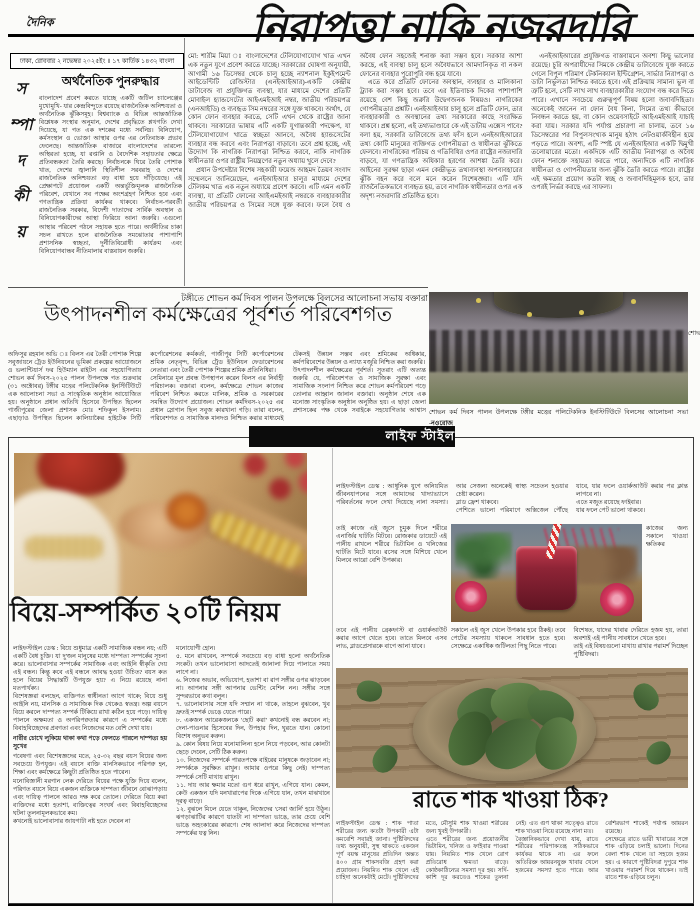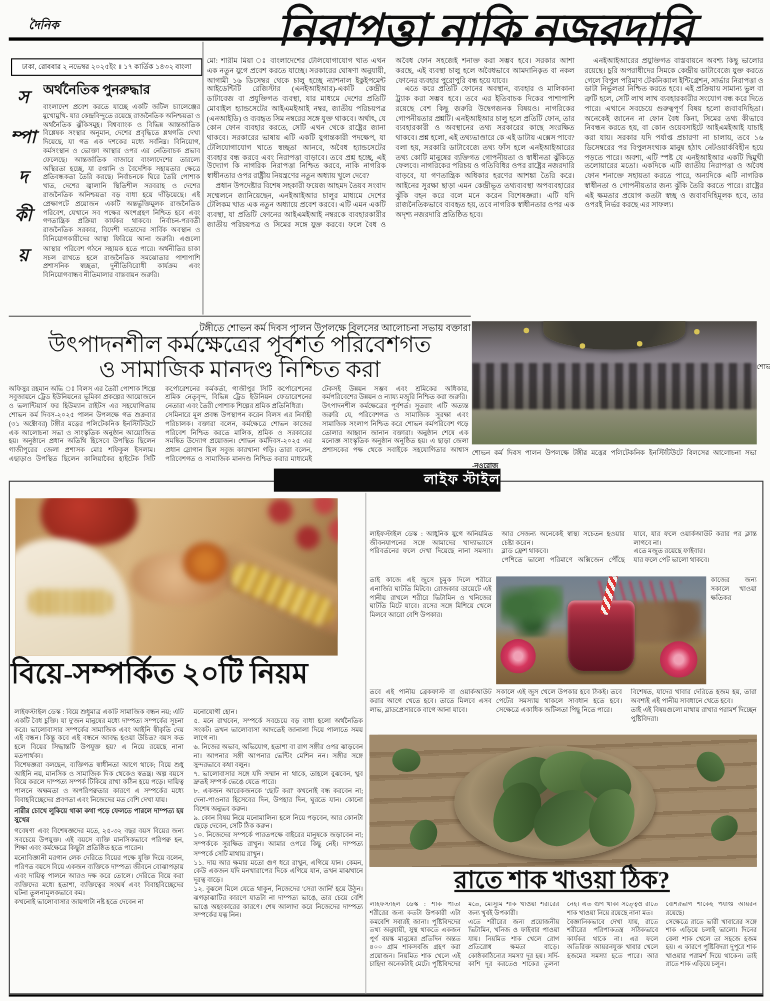--- a/index.html
+++ b/index.html
@@ -38,21 +38,21 @@
                    text-align:center; line-height:1;font-style:italic; }
   #main-body { left:188px; top:52px; width:506px; height:234px; column-count:3; }
   #main-body p + p { text-indent:8px; }
 
   
   #editorial { left:8px; top:72px; width:174px; height:214px; display:flex; gap:5px; }
   #edit-vertical { width:26px; display:flex; flex-direction:column; justify-content:space-between;
                    padding:4px 0 40px 0; font-size:16px; font-style:italic; font-weight:bold;
                    text-align:center; }
   #edit-content { flex:1; overflow:hidden; }
-  #edit-headline { font-size:12px; font-weight:bold; text-align:left; margin-bottom:2px; }
+  #edit-headline { font-size:12px; font-weight:bold; text-align:center; margin-bottom:2px; }
 
   
   #shovon-kicker { left:8px; top:292px; width:420px; font-size:8.6px; text-align:right; }
   #shovon-headline { left:8px; top:303px; width:420px; font-size:20.5px; font-weight:normal;
                      text-align:center; line-height:1.12; }
   #shovon-body { left:8px; top:350px; width:418px; height:80px; column-count:3; }
 
   
   #shovon-photo { left:429px; top:292px; width:259px; height:112px; overflow:hidden;
     background:linear-gradient(180deg,#4e4a46 0%,#7b757c 22%,#9d97a0 45%,#908e79 72%,#6f7a55 100%); }
@@ -141,21 +141,21 @@
   
   #greens-photo { left:336px; top:668px; width:352px; height:120px; overflow:hidden;
     background:repeating-linear-gradient(178deg,#a18a6b 0 16px,#8d7557 16px 19px,#97806185 19px 21px),
                linear-gradient(90deg,#8d7557,#a89070); }
   #plate { left:22%; top:8%; width:52%; height:86%; border-radius:50%;
     background:radial-gradient(ellipse at 50% 45%,#6d6046 18%,#a3906f 60%,#8a7a5e 78%,#b3a286 86%,#7c6c50 100%);
     box-shadow:0 3px 5px rgba(60,45,30,.5); }
   .leaf { position:absolute; background:linear-gradient(140deg,#5c7f49,#37552c);
     border-radius:62% 38% 60% 40% / 55% 45% 55% 45%; }
   #greens-headline { left:388px; top:788px; width:246px; font-size:22px; font-weight:bold;
-    text-align:center; line-height:1.05;text-decoration:underline; }
+    text-align:center; line-height:1.05; }
   #greens-body { left:336px; top:820px; width:352px; height:83px; column-count:4; column-gap:7px; }
   #greens-body p { font-size:5.9px; }
 </style>
 </head>
 <body>
 
 <div id="page">
 
   <div class="abs" id="daily-label">দৈনিক</div>
   <div class="abs rule" id="top-rule"></div>
@@ -182,21 +182,20 @@
       <div id="edit-headline">অর্থনৈতিক পুনরুদ্ধার</div>
       <div class="body-xs">বাংলাদেশ প্রবেশ করতে যাচ্ছে একটি জটিল চ্যালেঞ্জের মুখোমুখি- যার কেন্দ্রবিন্দুতে রয়েছে রাজনৈতিক অনিশ্চয়তা ও অর্থনৈতিক ঝুঁকিসমূহ। বিশ্বব্যাংক ও বিভিন্ন আন্তর্জাতিক বিশ্লেষক সংস্থার অনুমান, দেশের প্রবৃদ্ধিতে শ্লথগতি দেখা দিয়েছে, যা গত এক দশকের মধ্যে সর্বনিম্ন। বিনিয়োগ, কর্মসংস্থান ও ভোক্তা আস্থার ওপর এর নেতিবাচক প্রভাব ফেলেছে। আন্তর্জাতিক বাজারে বাংলাদেশের তারল্যে অস্থিরতা হচ্ছে, যা রপ্তানি ও বৈদেশিক সহায়তার ক্ষেত্রে প্রতিবন্ধকতা তৈরি করছে। নির্বাচনকে ঘিরে তৈরি পোশাক খাত, দেশের জ্বালানি স্থিতিশীল সরবরাহ ও দেশের রাজনৈতিক অনিশ্চয়তা বড় বাধা হয়ে দাঁড়িয়েছে। এই প্রেক্ষাপটে প্রয়োজন একটি অন্তর্ভুক্তিমূলক রাজনৈতিক পরিবেশ, যেখানে সব পক্ষের অংশগ্রহণ নিশ্চিত হবে এবং গণতান্ত্রিক প্রক্রিয়া কার্যকর থাকবে। নির্বাচন-পরবর্তী রাজনৈতিক সরকার, বিদেশী দাতাদের সার্বিক অবস্থান ও বিনিয়োগকারীদের আস্থা ফিরিয়ে আনা জরুরি। এগুলো আস্থার পরিবেশ গঠনে সহায়ক হতে পারে। অর্থনীতির চাকা সচল রাখতে হলে রাজনৈতিক সমঝোতার পাশাপাশি প্রশাসনিক স্বচ্ছতা, দুর্নীতিবিরোধী কার্যক্রম এবং বিনিয়োগবান্ধব নীতিমালার বাস্তবায়ন জরুরি।</div>
     </div>
   </div>
 
   <div class="abs" id="mid-rule"></div>
 
   <div class="abs center" id="shovon-kicker">টঙ্গীতে শোভন কর্ম দিবস পালন উপলক্ষে বিলসের আলোচনা সভায় বক্তারা</div>
   <h2 class="abs" id="shovon-headline">
     <span>উৎপাদনশীল কর্মক্ষেত্রের পূর্বশর্ত পরিবেশগত</span><br>
-    <span>ও সামাজিক মানদণ্ড নিশ্চিত করা</span>
   </h2>
   <div class="abs cols body-xs" id="shovon-body">
     <p>অফিসুর রহমান অভি ঃ বিলস এর তৈরী পোশাক শিল্পে সবুজায়নে ট্রেড ইউনিয়নের ভূমিকা প্রকল্পের আয়োজনে ও ভলান্টিয়ার্স ফর হিউম্যান রাইটস এর সহযোগিতায় শোভন কর্ম দিবস-২০২৫ পালন উপলক্ষে গত শুক্রবার (৩১ অক্টোবর) টঙ্গীর মত্তের পলিটেকনিক ইনস্টিটিউটে এক আলোচনা সভা ও সাংস্কৃতিক অনুষ্ঠান আয়োজিত হয়। অনুষ্ঠানে প্রধান অতিথি হিসেবে উপস্থিত ছিলেন গাজীপুরের জেলা প্রশাসক মোঃ শফিকুল ইসলাম। এছাড়াও উপস্থিত ছিলেন কালিয়াকৈর হাইটেক সিটি কর্পোরেশনের কর্মকর্তা, গাজীপুর সিটি কর্পোরেশনের শ্রমিক নেতৃবৃন্দ, বিভিন্ন ট্রেড ইউনিয়ন ফেডারেশনের নেতারা এবং তৈরী পোশাক শিল্পের শ্রমিক প্রতিনিধিরা।</p>
     <p>সেমিনারে মূল প্রবন্ধ উপস্থাপন করেন বিলস এর নির্বাহী পরিচালক। বক্তারা বলেন, কর্মক্ষেত্রে শোভন কাজের পরিবেশ নিশ্চিত করতে মালিক, শ্রমিক ও সরকারের সমন্বিত উদ্যোগ প্রয়োজন। শোভন কর্মদিবস-২০২৫ এর প্রধান স্লোগান ছিল সবুজ কারখানা গড়ি। তারা বলেন, পরিবেশগত ও সামাজিক মানদণ্ড নিশ্চিত করার মাধ্যমেই টেকসই উন্নয়ন সম্ভব এবং শ্রমিকের অধিকার, কর্মপরিবেশের উন্নয়ন ও ন্যায্য মজুরি নিশ্চিত করা জরুরি।</p>
     <p>উৎপাদনশীল কর্মক্ষেত্রের পূর্বশর্ত। সুতরাং এটি অত্যন্ত জরুরি যে, পরিবেশগত ও সামাজিক সুরক্ষা এবং সামাজিক সংলাপ নিশ্চিত করে শোভন কর্মপরিবেশ গড়ে তোলার আহ্বান জানান বক্তারা। অনুষ্ঠান শেষে এক মনোজ্ঞ সাংস্কৃতিক অনুষ্ঠান অনুষ্ঠিত হয়। এ ছাড়া জেলা প্রশাসকের পক্ষ থেকে সবাইকে সহযোগিতার আশ্বাস দেওয়া হয় এবং শ্রমিকদের সঙ্গে নিয়ে সবুজ কারখানা গড়ার প্রত্যয় ব্যক্ত করা হয়।</p>
   </div>
 
   <div class="abs" id="shovon-photo">
     <div class="deco" id="canopy"></div>
     <div class="deco bulb" style="left:18%;top:6px;"></div>

